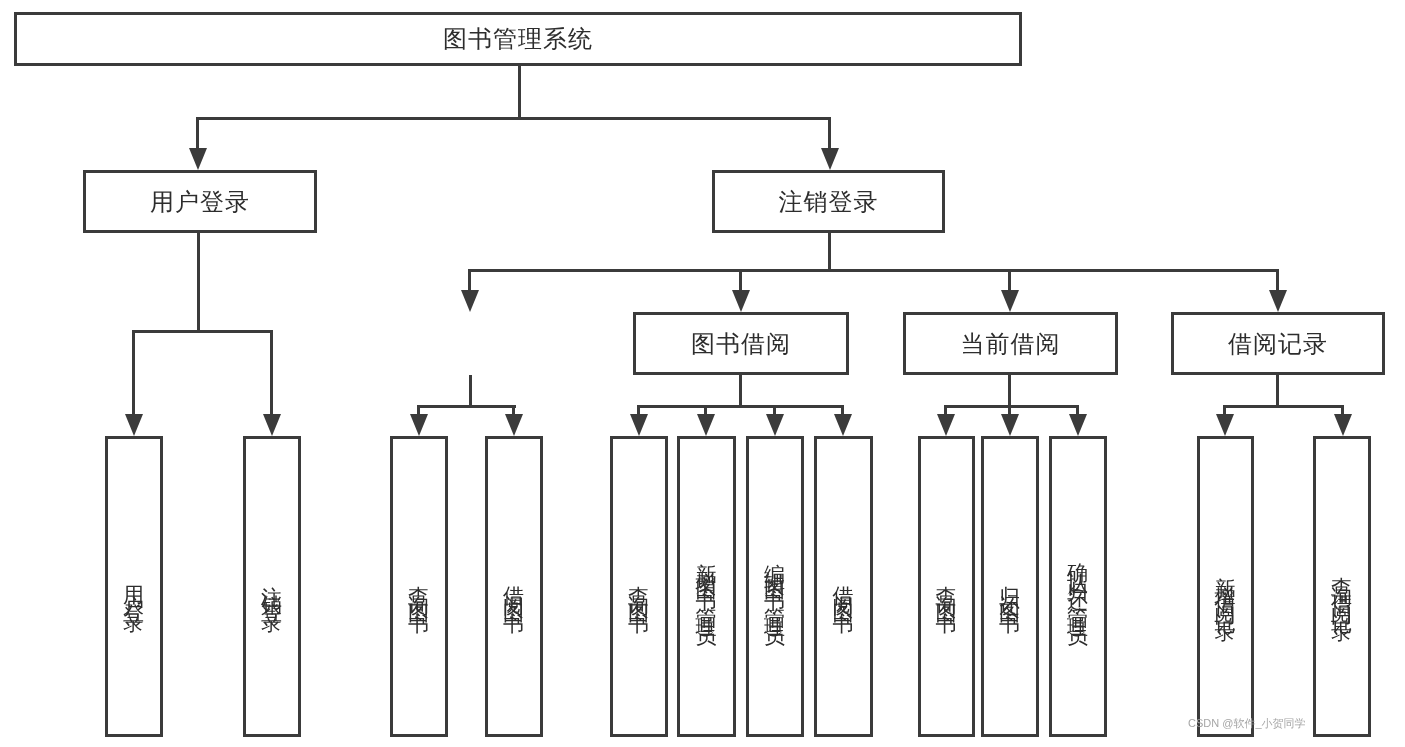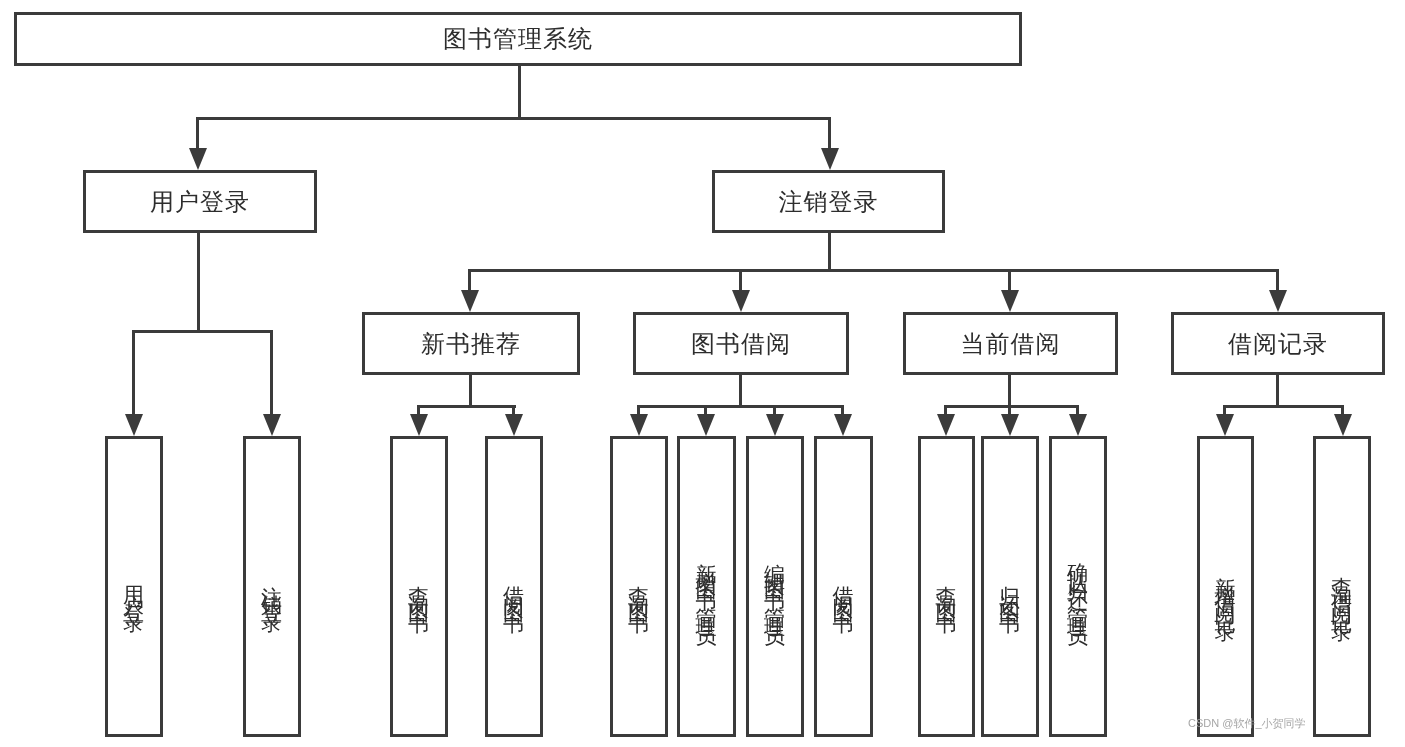--- a/index.html
+++ b/index.html
@@ -92,23 +92,20 @@
   <div class="arrow" style="left:132px; top:330px; height:84px;"></div>
   <div class="arrow" style="left:270px; top:330px; height:84px;"></div>
 
   <div class="vline" style="left:828px; top:233px; height:39px;"></div>
   <div class="hline" style="left:468px; top:269px; width:811px;"></div>
   <div class="arrow" style="left:468px; top:269px; height:21px;"></div>
   <div class="arrow" style="left:739px; top:269px; height:21px;"></div>
   <div class="arrow" style="left:1008px; top:269px; height:21px;"></div>
   <div class="arrow" style="left:1276px; top:269px; height:21px;"></div>
 
-  <div class="box h" style="left:362px; top:312px; width:218px; height:63px;">
-    <span>新书推荐</span>
-  </div>
   <div class="box h" style="left:633px; top:312px; width:216px; height:63px;justify-content:center;">
     <span>图书借阅</span>
   </div>
   <div class="box h" style="left:903px; top:312px; width:215px; height:63px;">
     <span>当前借阅</span>
   </div>
   <div class="box h" style="left:1171px; top:312px; width:214px; height:63px;">
     <span>借阅记录</span>
   </div>
 

